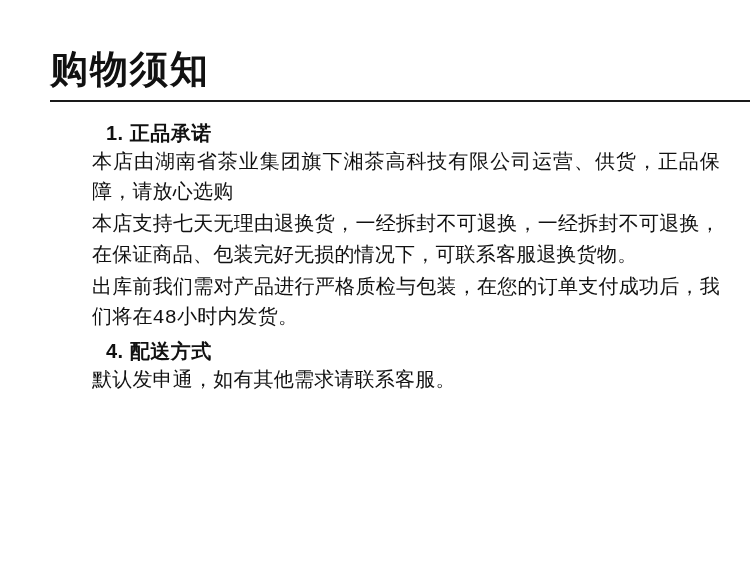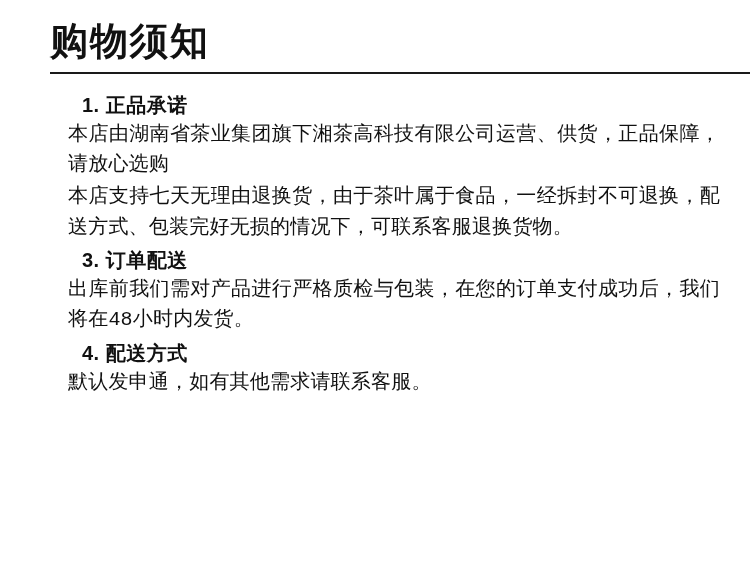--- a/index.html
+++ b/index.html
@@ -15,36 +15,38 @@
     overflow: hidden;
   }
   .page {
     width: 750px;
     height: 579px;
     box-sizing: border-box;
     position: relative;
   }
   .title-block {
     padding: 18px 0 0 50px;
+    margin-top: 28px;
   }
   .doc-title {
     font-size: 38px;
     font-weight: bold;
     letter-spacing: 2px;
     line-height: 1.25;
     color: #111111;
   }
   .title-rule {
     margin: 6px 0 0 0;
     border: none;
     border-top: 2px solid #1a1a1a;
     width: 700px;
   }
   .content {
     padding: 16px 30px 0 68px;
+    margin-left: 24px;
   }
   .section {
     margin: 0 0 2px 0;
   }
   .section-heading {
     font-size: 20px;
     font-weight: bold;
     line-height: 1.5;
     color: #111111;
     margin: 0 0 0 14px;
@@ -72,25 +74,24 @@
   </div>
 
   <div class="content">
 
     <div class="section">
       <div class="section-heading">1. 正品承诺</div>
       <div class="section-body">本店由湖南省茶业集团旗下湘茶高科技有限公司运营、供货，正品保障，请放心选购</div>
     </div>
 
     <div class="section">
-      <div class="section-body">本店支持七天无理由退换货，由于茶叶属于食品，一经拆封不可退换，配送方式、包装完好无损的情况下，可联系客服退换货物。</div>
+      <div class="section-body">本店支持七天无理由退换货，一经拆封不可退换，一经拆封不可退换，在保证商品、包装完好无损的情况下，可联系客服退换货物。</div>
     </div>
 
     <div class="section">
-      <div class="section-heading">3. 订单配送</div>
       <div class="section-body">出库前我们需对产品进行严格质检与包装，在您的订单支付成功后，我们将在48小时内发货。</div>
     </div>
 
     <div class="section">
       <div class="section-heading">4. 配送方式</div>
       <div class="section-body">默认发申通，如有其他需求请联系客服。</div>
     </div>
 
 
   </div>

